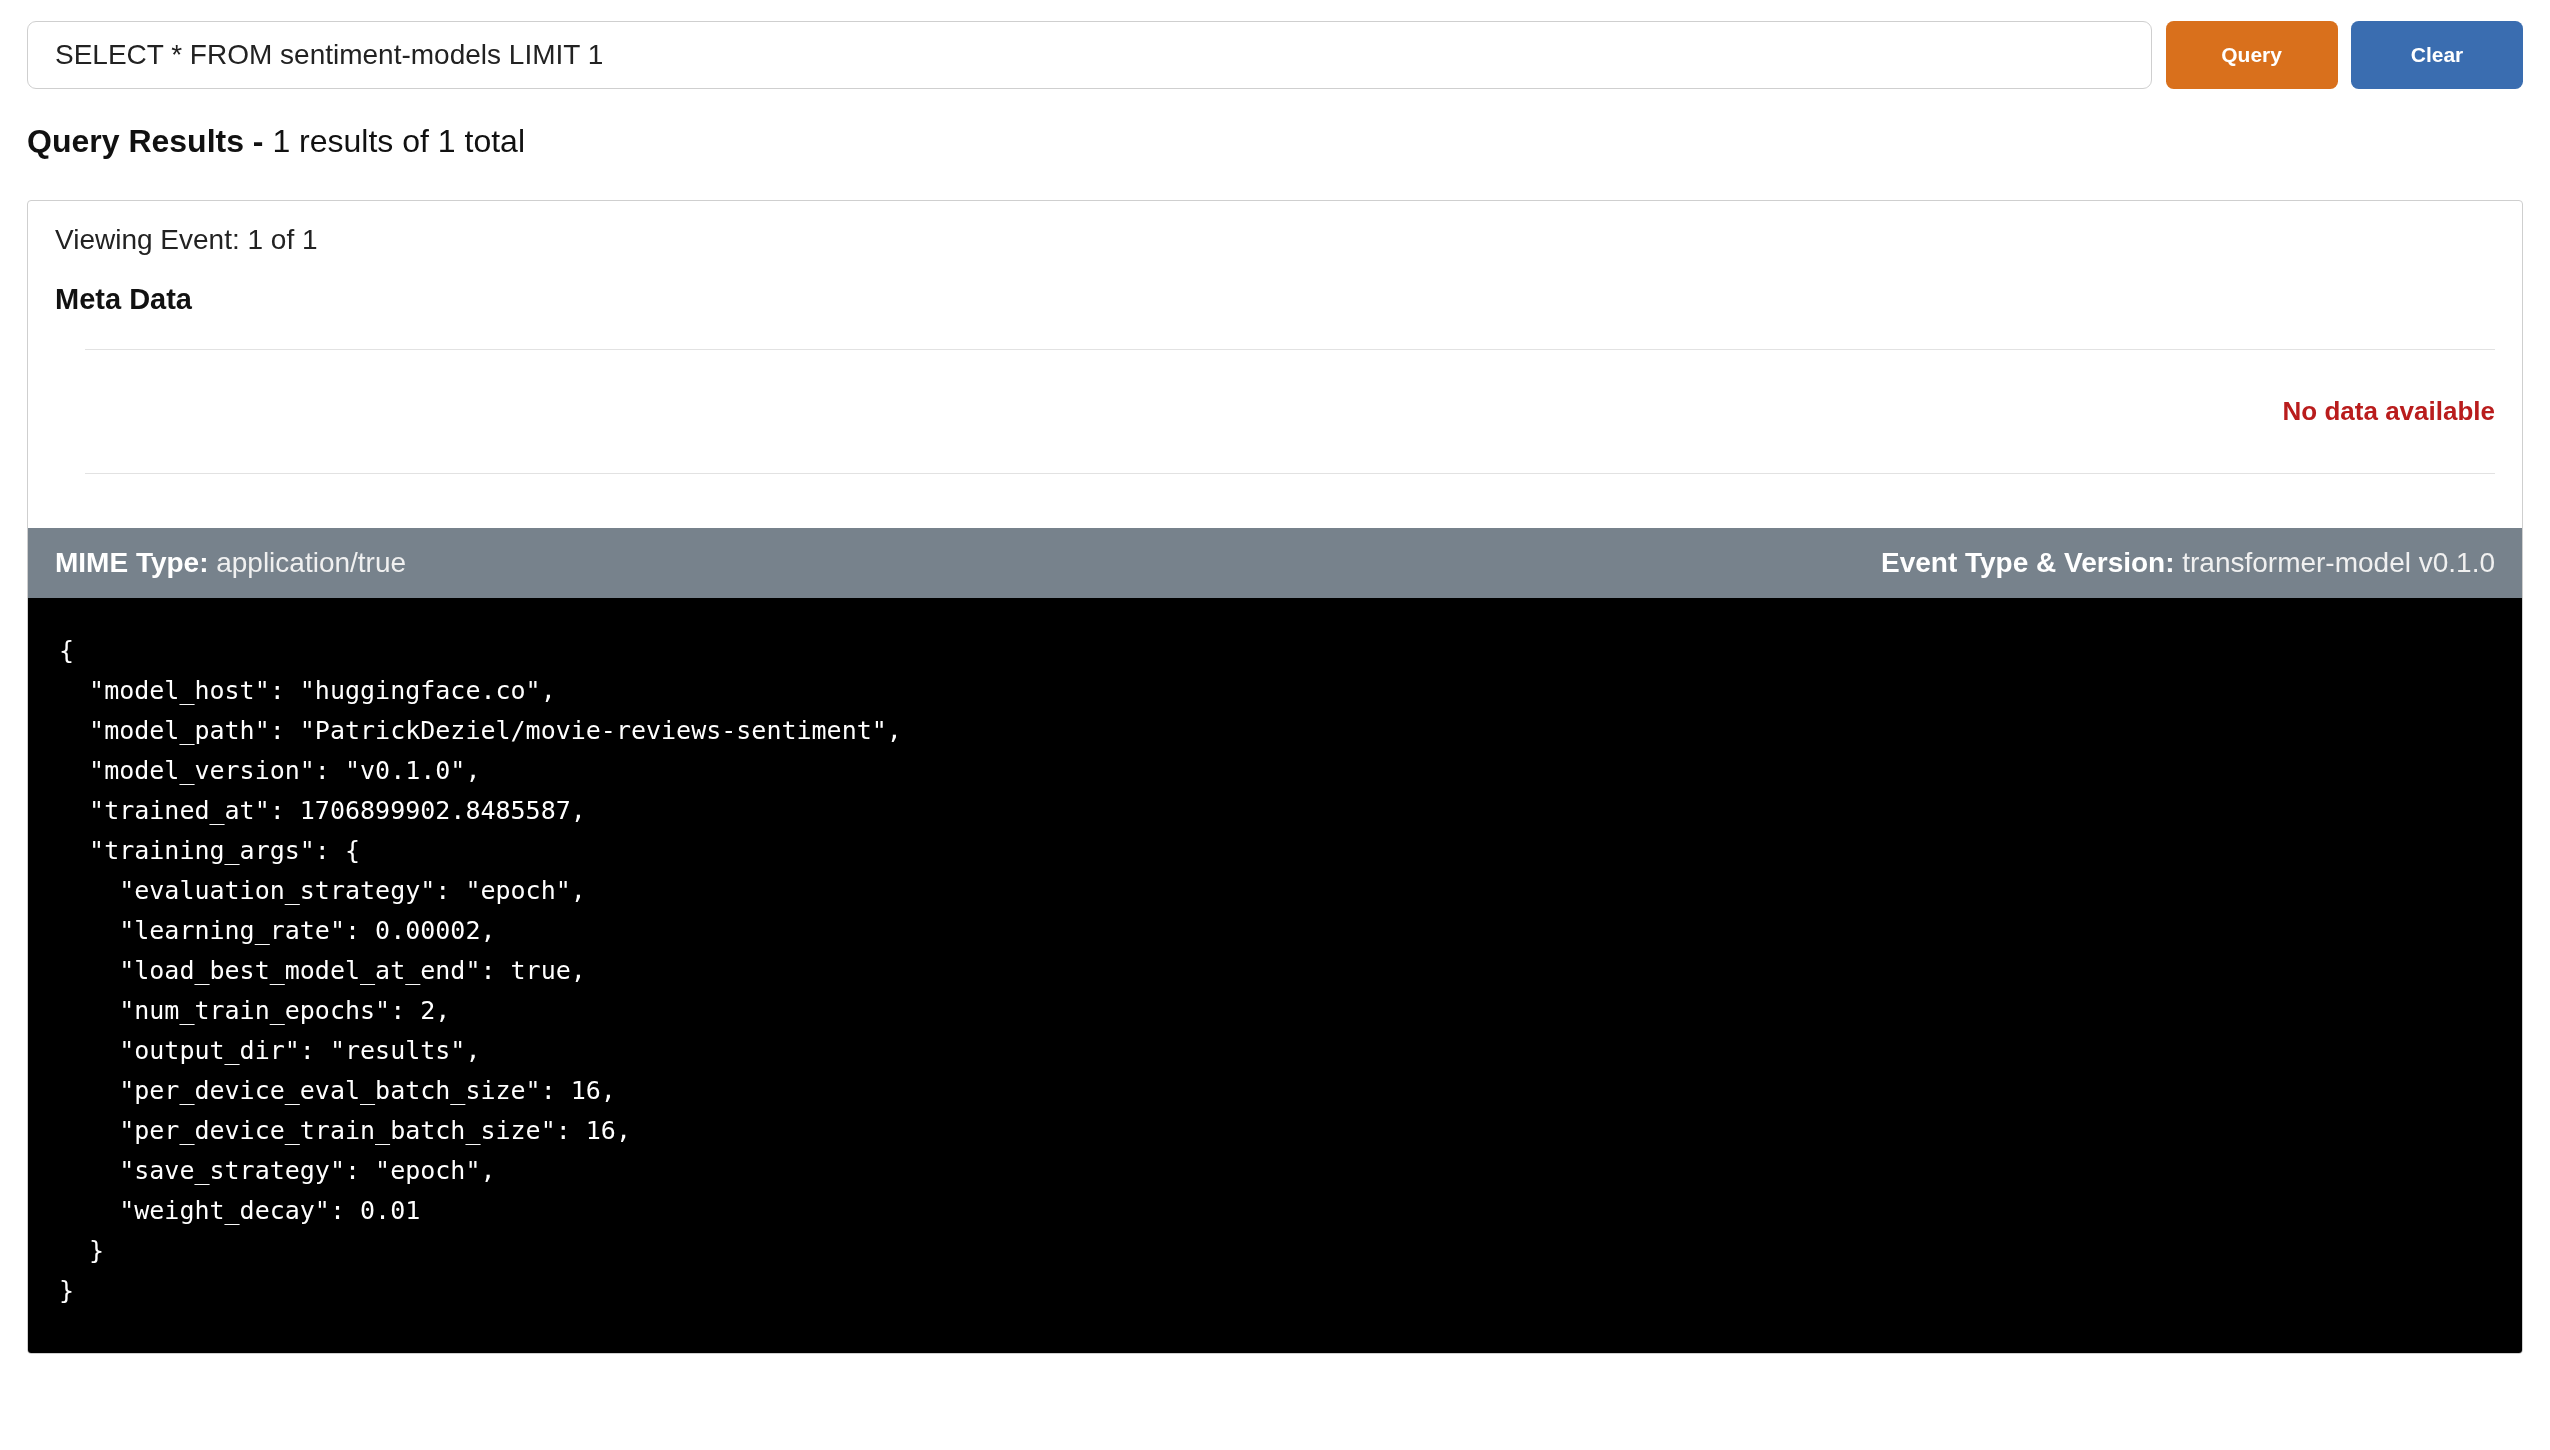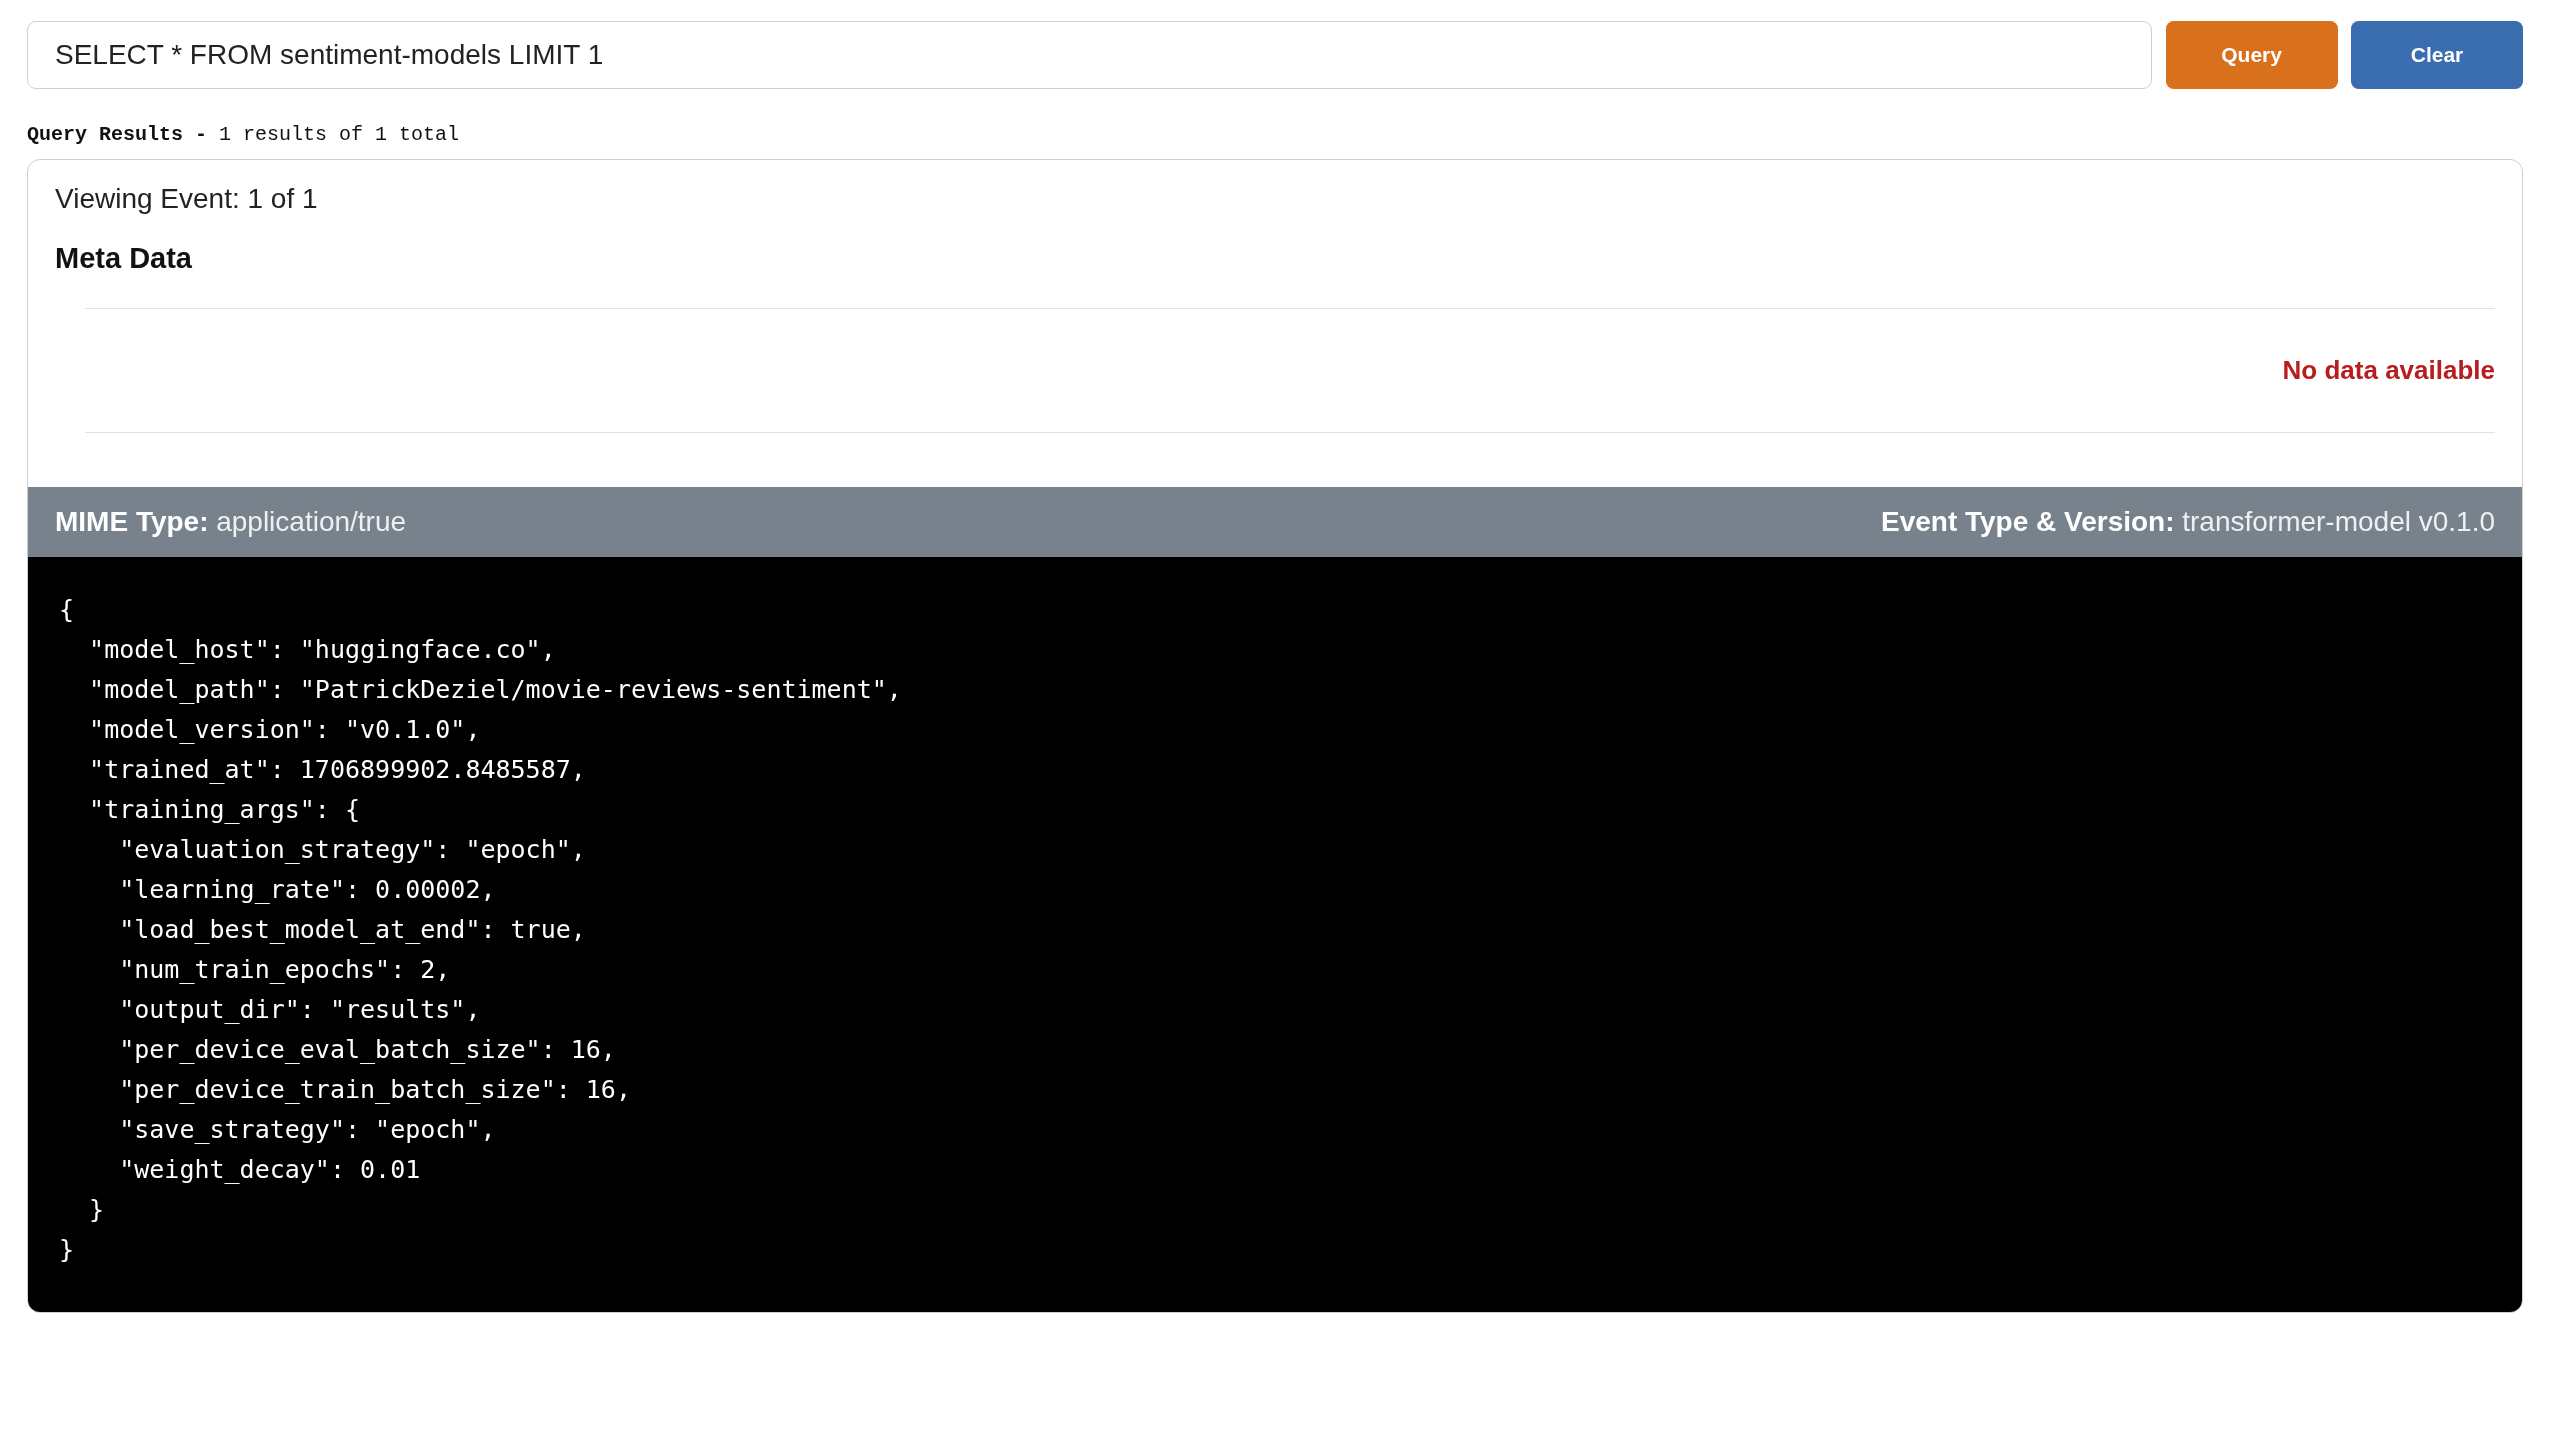--- a/index.html
+++ b/index.html
@@ -39,34 +39,33 @@
       cursor: pointer;
       min-width: 172px;
     }
     .btn-query {
       background: #d9701c;
     }
     .btn-clear {
       background: #3a6db0;
     }
     .results-header {
-      font-size: 20px;
-      margin-bottom: 13px;
+      font-size: 32px;
+      margin-bottom: 40px;
       color: #111;
-      font-family: Liberation Mono, monospace;
     }
     .results-header .bold {
       font-weight: 700;
     }
     .results-header .rest {
       font-weight: 400;
     }
     .results-panel {
       border: 1.9px solid #cfcfcf;
-      border-radius: 13px;
+      border-radius: 4px;
       overflow: hidden;
     }
     .panel-top {
       padding: 23px 27px 0 27px;
     }
     .viewing-line {
       font-size: 28px;
       color: #222;
       margin-bottom: 27px;
     }

